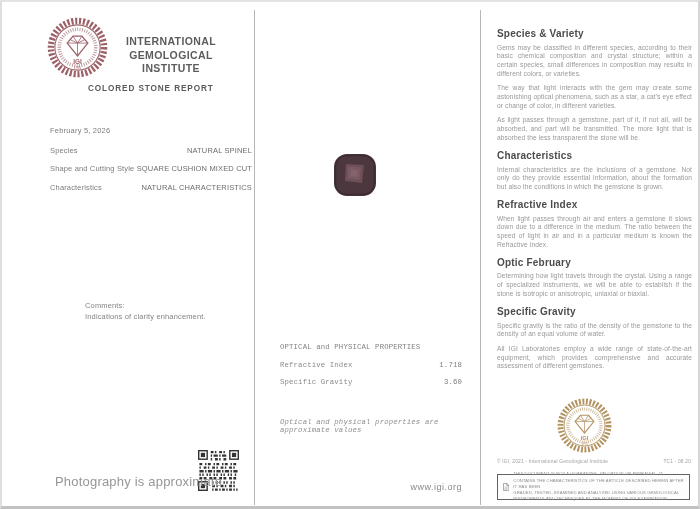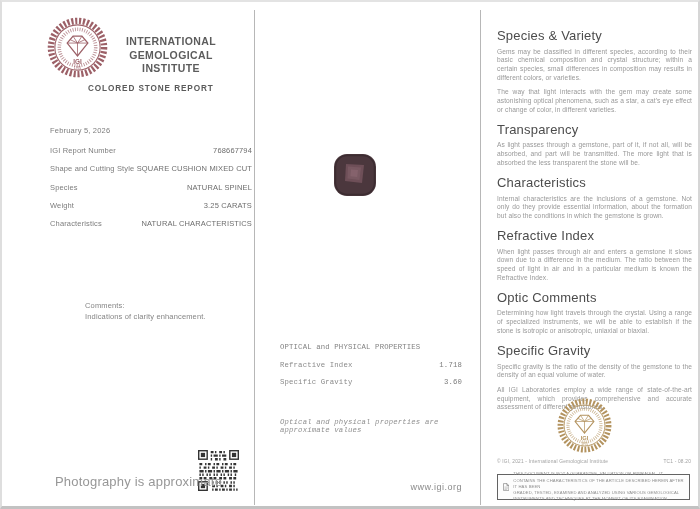--- a/index.html
+++ b/index.html
@@ -47,21 +47,21 @@
   .gem { position:absolute; left:332px; top:152px; width:46px; height:46px; }
   .props { position:absolute; left:280px; top:343px; width:182px; font-size:7.3px; color:#8a8a8a; letter-spacing:.15px;font-family:Liberation Mono, monospace; }
   .props .ptitle { margin-bottom:10px; color:#828282; }
   .prow { display:flex; margin-bottom:9px; }
   .prow .pval { margin-left:auto; color:#7c7c7c; }
   .props .pnote { font-style:italic; margin-top:32px; color:#8f8f8f; }
   .website { position:absolute; left:280px; top:482px; width:182px; text-align:right; font-size:9px; color:#8a8a8a; letter-spacing:.5px; }
 
   
   .edu { position:absolute; left:497px; top:28px; width:195px; }
-  .edu .sec-h { font-size:13px; font-weight:normal; color:#4c4c4c; margin:7.5px 0 4.5px; letter-spacing:.2px; }
+  .edu .sec-h { font-size:10px; font-weight:bold; color:#4c4c4c; margin:7.5px 0 4.5px; letter-spacing:.2px; }
   .edu .sec-h.first { margin-top:0; }
   .edu p { font-size:6.6px; color:#989898; line-height:1.32; text-align:justify; margin:0 0 6px; letter-spacing:.1px; }
 
   .copy-row { position:absolute; left:497px; top:459px; width:194px; display:flex; font-size:4.8px; color:#a0a0a0; letter-spacing:.2px; }
   .doc-code { margin-left:auto; }
   .disclaimer {
     position:absolute; left:497px; top:474px; width:193px; height:26px; box-sizing:border-box;
     border:1px solid #636363; display:flex; align-items:center; gap:4px; padding:2px 5px; background:#fdfdfd;
   }
   .disclaimer .dtxt { font-size:4.2px; line-height:1.5; color:#8d8d8d; letter-spacing:.1px; }
@@ -84,34 +84,26 @@
   <text x="32" y="48.5" font-size="6.5" font-weight="bold" text-anchor="middle" fill="currentColor">IGI</text>
   <text x="32" y="54" font-size="3.4" text-anchor="middle" fill="currentColor">1975</text>
 </svg>
 <div class="institute-name">INTERNATIONAL GEMOLOGICAL INSTITUTE</div>
 <div class="report-type">COLORED STONE REPORT</div>
 
 <div class="report-date">February 5, 2026</div>
 
 <div class="fields">
   <div class="frow">
-    <span class="lbl">IGI Report Number</span>
-    <span class="val">768667794</span>
+    <span class="lbl">Species</span>
+    <span class="val">NATURAL SPINEL</span>
   </div>
   <div class="frow">
     <span class="lbl">Shape and Cutting Style</span>
     <span class="val">SQUARE CUSHION MIXED CUT</span>
-  </div>
-  <div class="frow">
-    <span class="lbl">Species</span>
-    <span class="val">NATURAL SPINEL</span>
-  </div>
-  <div class="frow">
-    <span class="lbl">Weight</span>
-    <span class="val">3.25 CARATS</span>
   </div>
   <div class="frow">
     <span class="lbl">Characteristics</span>
     <span class="val">NATURAL CHARACTERISTICS</span>
   </div>
 </div>
 
 <div class="comments">
   <div>Comments:</div>
   <div>Indications of clarity enhancement.</div>
@@ -173,30 +165,29 @@
   <div class="pnote">Optical and physical properties are approximate values</div>
 </div>
 
 <div class="website">www.igi.org</div>
 
 <div class="edu">
   <div class="sec-h first">Species &amp; Variety</div>
   <p>Gems may be classified in different species, according to their basic chemical composition and crystal structure; within a certain species, small differences in composition may results in different colors, or varieties.</p>
   <p>The way that light interacts with the gem may create some astonishing optical phenomena, such as a star, a cat's eye effect or change of color, in different varieties.</p>
 
-  <div class="sec-h">Transparency</div>
   <p>As light passes through a gemstone, part of it, if not all, will be absorbed, and part will be transmitted. The more light that is absorbed the less transparent the stone will be.</p>
 
   <div class="sec-h">Characteristics</div>
   <p>Internal characteristics are the inclusions of a gemstone. Not only do they provide essential information, about the formation but also the conditions in which the gemstone is grown.</p>
 
   <div class="sec-h">Refractive Index</div>
   <p>When light passes through air and enters a gemstone it slows down due to a difference in the medium. The ratio between the speed of light in air and in a particular medium is known the Refractive Index.</p>
 
-  <div class="sec-h">Optic Comments</div>
+  <div class="sec-h">Optic February</div>
   <p>Determining how light travels through the crystal. Using a range of specialized instruments, we will be able to establish if the stone is isotropic or anisotropic, uniaxial or biaxial.</p>
 
   <div class="sec-h">Specific Gravity</div>
   <p>Specific gravity is the ratio of the density of the gemstone to the density of an equal volume of water.</p>
   <p>All IGI Laboratories employ a wide range of state-of-the-art equipment, which provides comprehensive and accurate assessment of different gemstones.</p>
 </div>
 
 <svg class="seal gold" viewBox="0 0 64 64">
   <g stroke="currentColor" fill="none">
     <circle cx="32" cy="32" r="27" stroke-width="6.5" stroke-dasharray="2.2 1.8"></circle>

